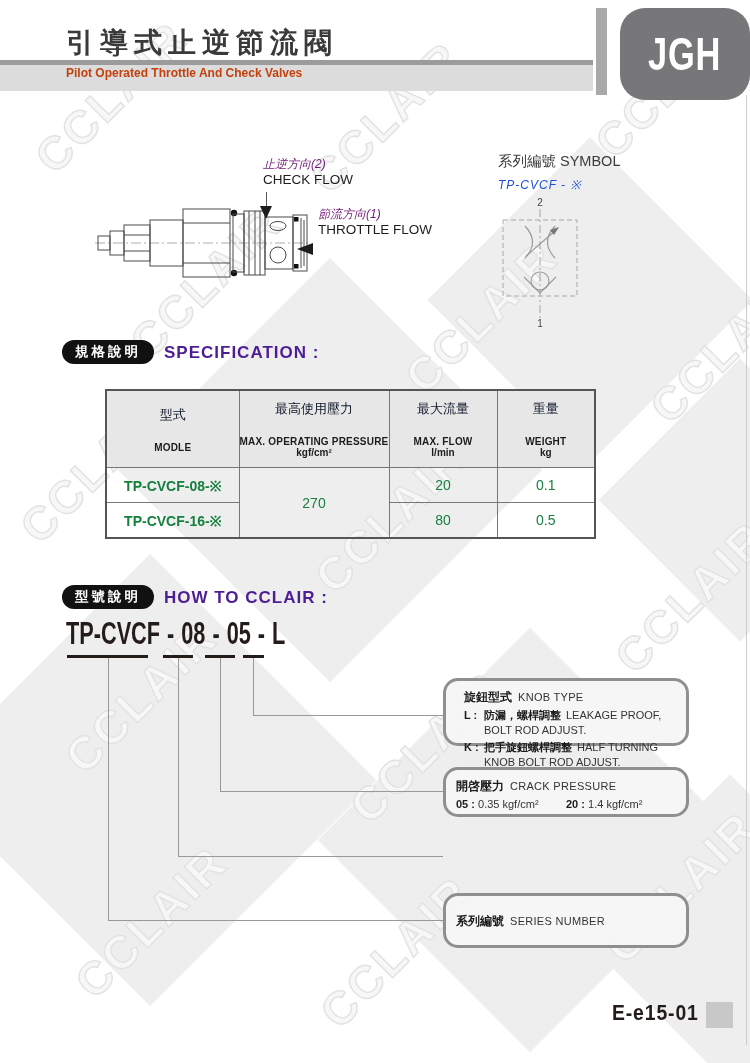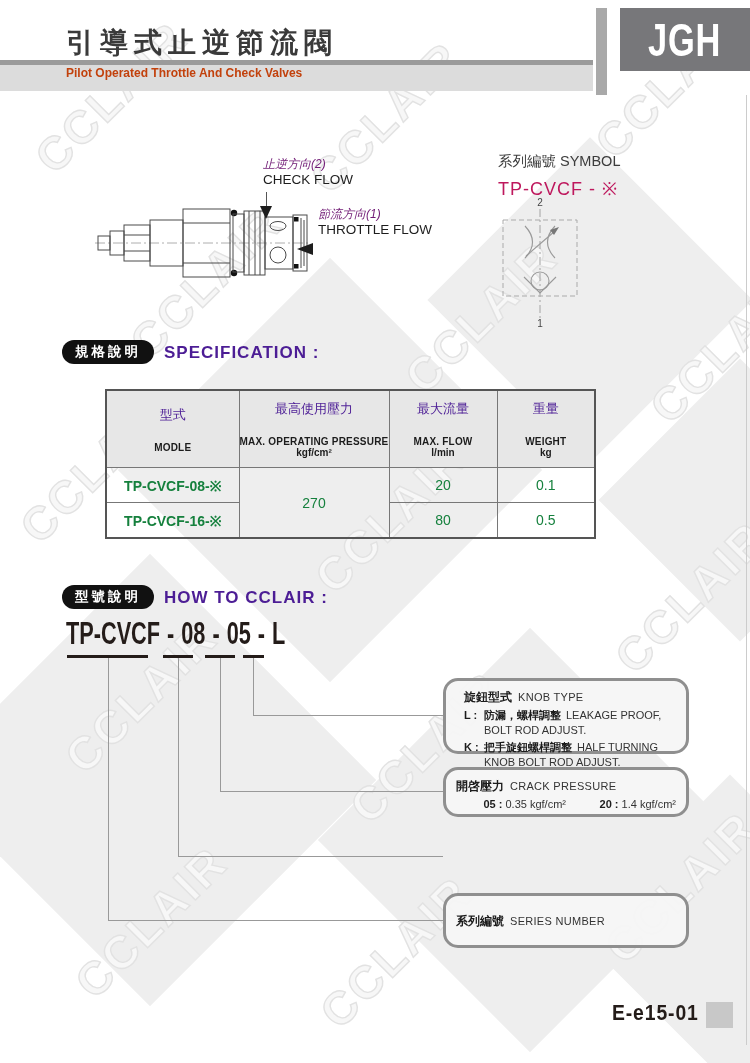--- a/index.html
+++ b/index.html
@@ -11,71 +11,71 @@
   .wm{position:absolute;z-index:1;font-weight:bold;font-size:46px;letter-spacing:3px;
       color:#f7f7f7;-webkit-text-stroke:1.4px #e2e2e2;transform:rotate(-45deg);white-space:nowrap;}
   .content{position:absolute;inset:0;z-index:2;}
   
   .title-zh{position:absolute;left:66px;top:24px;font-size:28px;font-weight:600;
             letter-spacing:6px;color:#3a3a3a;}
   .hdr-divider{position:absolute;left:0;top:60px;width:593px;height:5px;background:#9b9b9b;}
   .hdr-band{position:absolute;left:0;top:65px;width:593px;height:26px;background:#dcdcdc;}
   .title-en{position:absolute;left:66px;top:66px;font-size:12px;font-weight:bold;color:#c2410c;}
   .logo-bar{position:absolute;left:596px;top:8px;width:11px;height:87px;background:#a9a9a9;}
-  .logo-box{position:absolute;left:620px;top:8px;width:130px;height:63px;background:#77777a;
-            display:flex;align-items:center;justify-content:center;}
+  .logo-box{position:absolute;left:620px;top:8px;width:130px;height:92px;background:#77777a;
+            display:flex;align-items:center;justify-content:center;border-radius:25px;}
   .logo-text{color:#fff;font-size:42px;font-weight:bold;letter-spacing:1px;transform:scale(.82,1.12);}
   .right-edge{position:absolute;left:746px;top:95px;width:1px;height:950px;background:#cccccc;}
   
   .flow-label{position:absolute;line-height:1.25;}
   .flow-label .zh{font-size:12px;color:#701a75;display:block;font-style:italic;}
   .flow-label .en{font-size:13.5px;color:#1d1d1d;display:block;}
   .arrow-down-line{position:absolute;left:266px;top:192px;width:1px;height:14px;background:#555;}
   .arrow-down{position:absolute;left:260px;top:206px;width:0;height:0;
               border-left:6px solid transparent;border-right:6px solid transparent;
               border-top:13px solid #1d1d1d;}
   .arrow-left{position:absolute;left:297px;top:243px;width:0;height:0;
               border-top:6px solid transparent;border-bottom:6px solid transparent;
               border-right:16px solid #1d1d1d;}
   
   .sym-title{position:absolute;left:498px;top:152px;font-size:14.5px;color:#3c3c3c;}
-  .sym-model{position:absolute;left:498px;top:176px;font-size:18px;color:#be185d;letter-spacing:1px;}
+  .sym-model{position:absolute;left:498px;top:176px;font-size:12px;color:#1d4ed8;letter-spacing:1px;font-style:italic;}
   
   .pill{position:absolute;background:#111;color:#fff;border-radius:12px;
         padding:3px 13px;font-size:13.5px;font-weight:bold;letter-spacing:3px;}
   .sec-heading{position:absolute;font-size:17px;font-weight:bold;color:#4c1d95;letter-spacing:1px;}
   
   .spec-table{position:absolute;left:105px;top:389px;width:489px;border-collapse:collapse;
               table-layout:fixed;}
   .spec-table td,.spec-table th{border:1px solid #777;text-align:center;vertical-align:middle;
               background:transparent;padding:0;}
   .spec-table{border:2px solid #555;}
   .spec-table th{height:76px;background:#e7e7e7;font-weight:normal;}
   .spec-table td{height:34px;font-size:14px;color:#15803d;}
-  .hd-zh{display:block;font-size:13px;color:#4c1d95;margin-bottom:18px;}
+  .hd-zh{display:block;font-size:13px;color:#0f172a;margin-bottom:18px;}
   .hd-en{display:block;font-size:10px;font-weight:bold;color:#1c1c1c;letter-spacing:.2px;}
   .hd-unit{display:block;font-size:10px;font-weight:bold;color:#1c1c1c;}
   .cell-model{font-weight:bold;font-size:13.5px;}
   
   .order-code{position:absolute;left:66px;top:616px;display:flex;align-items:flex-start;
               font-size:31px;font-weight:bold;color:#241c19;transform:scaleX(.70);
               transform-origin:left top;white-space:nowrap;}
   .order-code .sep{margin:0 10px;}
   .u-line{position:absolute;height:3px;background:#241c19;top:655px;}
   .conn{position:absolute;background:#999;}
   .callout{position:absolute;left:443px;width:246px;border:3px solid #8f8f8f;border-radius:15px;
            background:rgba(245,245,245,.95);padding:6px 10px;box-sizing:border-box;}
   .co-title .zh{font-size:12px;font-weight:bold;color:#1c1c1c;margin-right:6px;}
   .co-title .en{font-size:11px;color:#333;letter-spacing:.3px;}
   .opt-line{display:flex;font-size:11px;line-height:1.35;margin-top:2px;}
   .opt-key{font-weight:bold;flex:0 0 20px;color:#1c1c1c;}
   .opt-text{flex:1;}
   .opt-text .zh{font-weight:bold;color:#1c1c1c;margin-right:5px;}
   .opt-text .en{color:#333;}
-  .opt-row{display:flex;font-size:11px;margin-top:3px;text-align:right;}
+  .opt-row{display:flex;font-size:11px;margin-top:3px;}
   .opt-cell{width:50%;}
   .opt-cell b{color:#1c1c1c;}
   .opt-cell span{color:#333;}
   
   .footer-code{position:absolute;left:612px;top:1000px;font-size:22px;font-weight:bold;
                color:#241c19;transform:scaleX(.88);transform-origin:left top;letter-spacing:1px;}
   .footer-sq{position:absolute;left:706px;top:1002px;width:27px;height:26px;background:#c8c8c8;}
 </style>
 </head>
 <body>
@@ -242,21 +242,21 @@
 
     <div class="conn" style="left:253px;top:658px;width:1px;height:58px;"></div>
     <div class="conn" style="left:253px;top:715px;width:190px;height:1px;"></div>
     <div class="conn" style="left:220px;top:658px;width:1px;height:134px;"></div>
     <div class="conn" style="left:220px;top:791px;width:223px;height:1px;"></div>
     <div class="conn" style="left:178px;top:658px;width:1px;height:199px;"></div>
     <div class="conn" style="left:178px;top:856px;width:265px;height:1px;"></div>
     <div class="conn" style="left:108px;top:658px;width:1px;height:263px;"></div>
     <div class="conn" style="left:108px;top:920px;width:335px;height:1px;"></div>
 
-    <div class="callout" style="top:678px;height:76px;padding-left:18px;">
+    <div class="callout" style="top:678px;height:68px;padding-left:18px;">
       <div class="co-title">
         <span class="zh">旋鈕型式</span><span class="en">KNOB TYPE</span>
       </div>
       <div class="opt-line">
         <span class="opt-key">L :</span>
         <span class="opt-text"><span class="zh">防漏，螺桿調整</span><span class="en">LEAKAGE PROOF, BOLT ROD ADJUST.</span></span>
       </div>
       <div class="opt-line">
         <span class="opt-key">K :</span>
         <span class="opt-text"><span class="zh">把手旋鈕螺桿調整</span><span class="en">HALF TURNING KNOB BOLT ROD ADJUST.</span></span>

